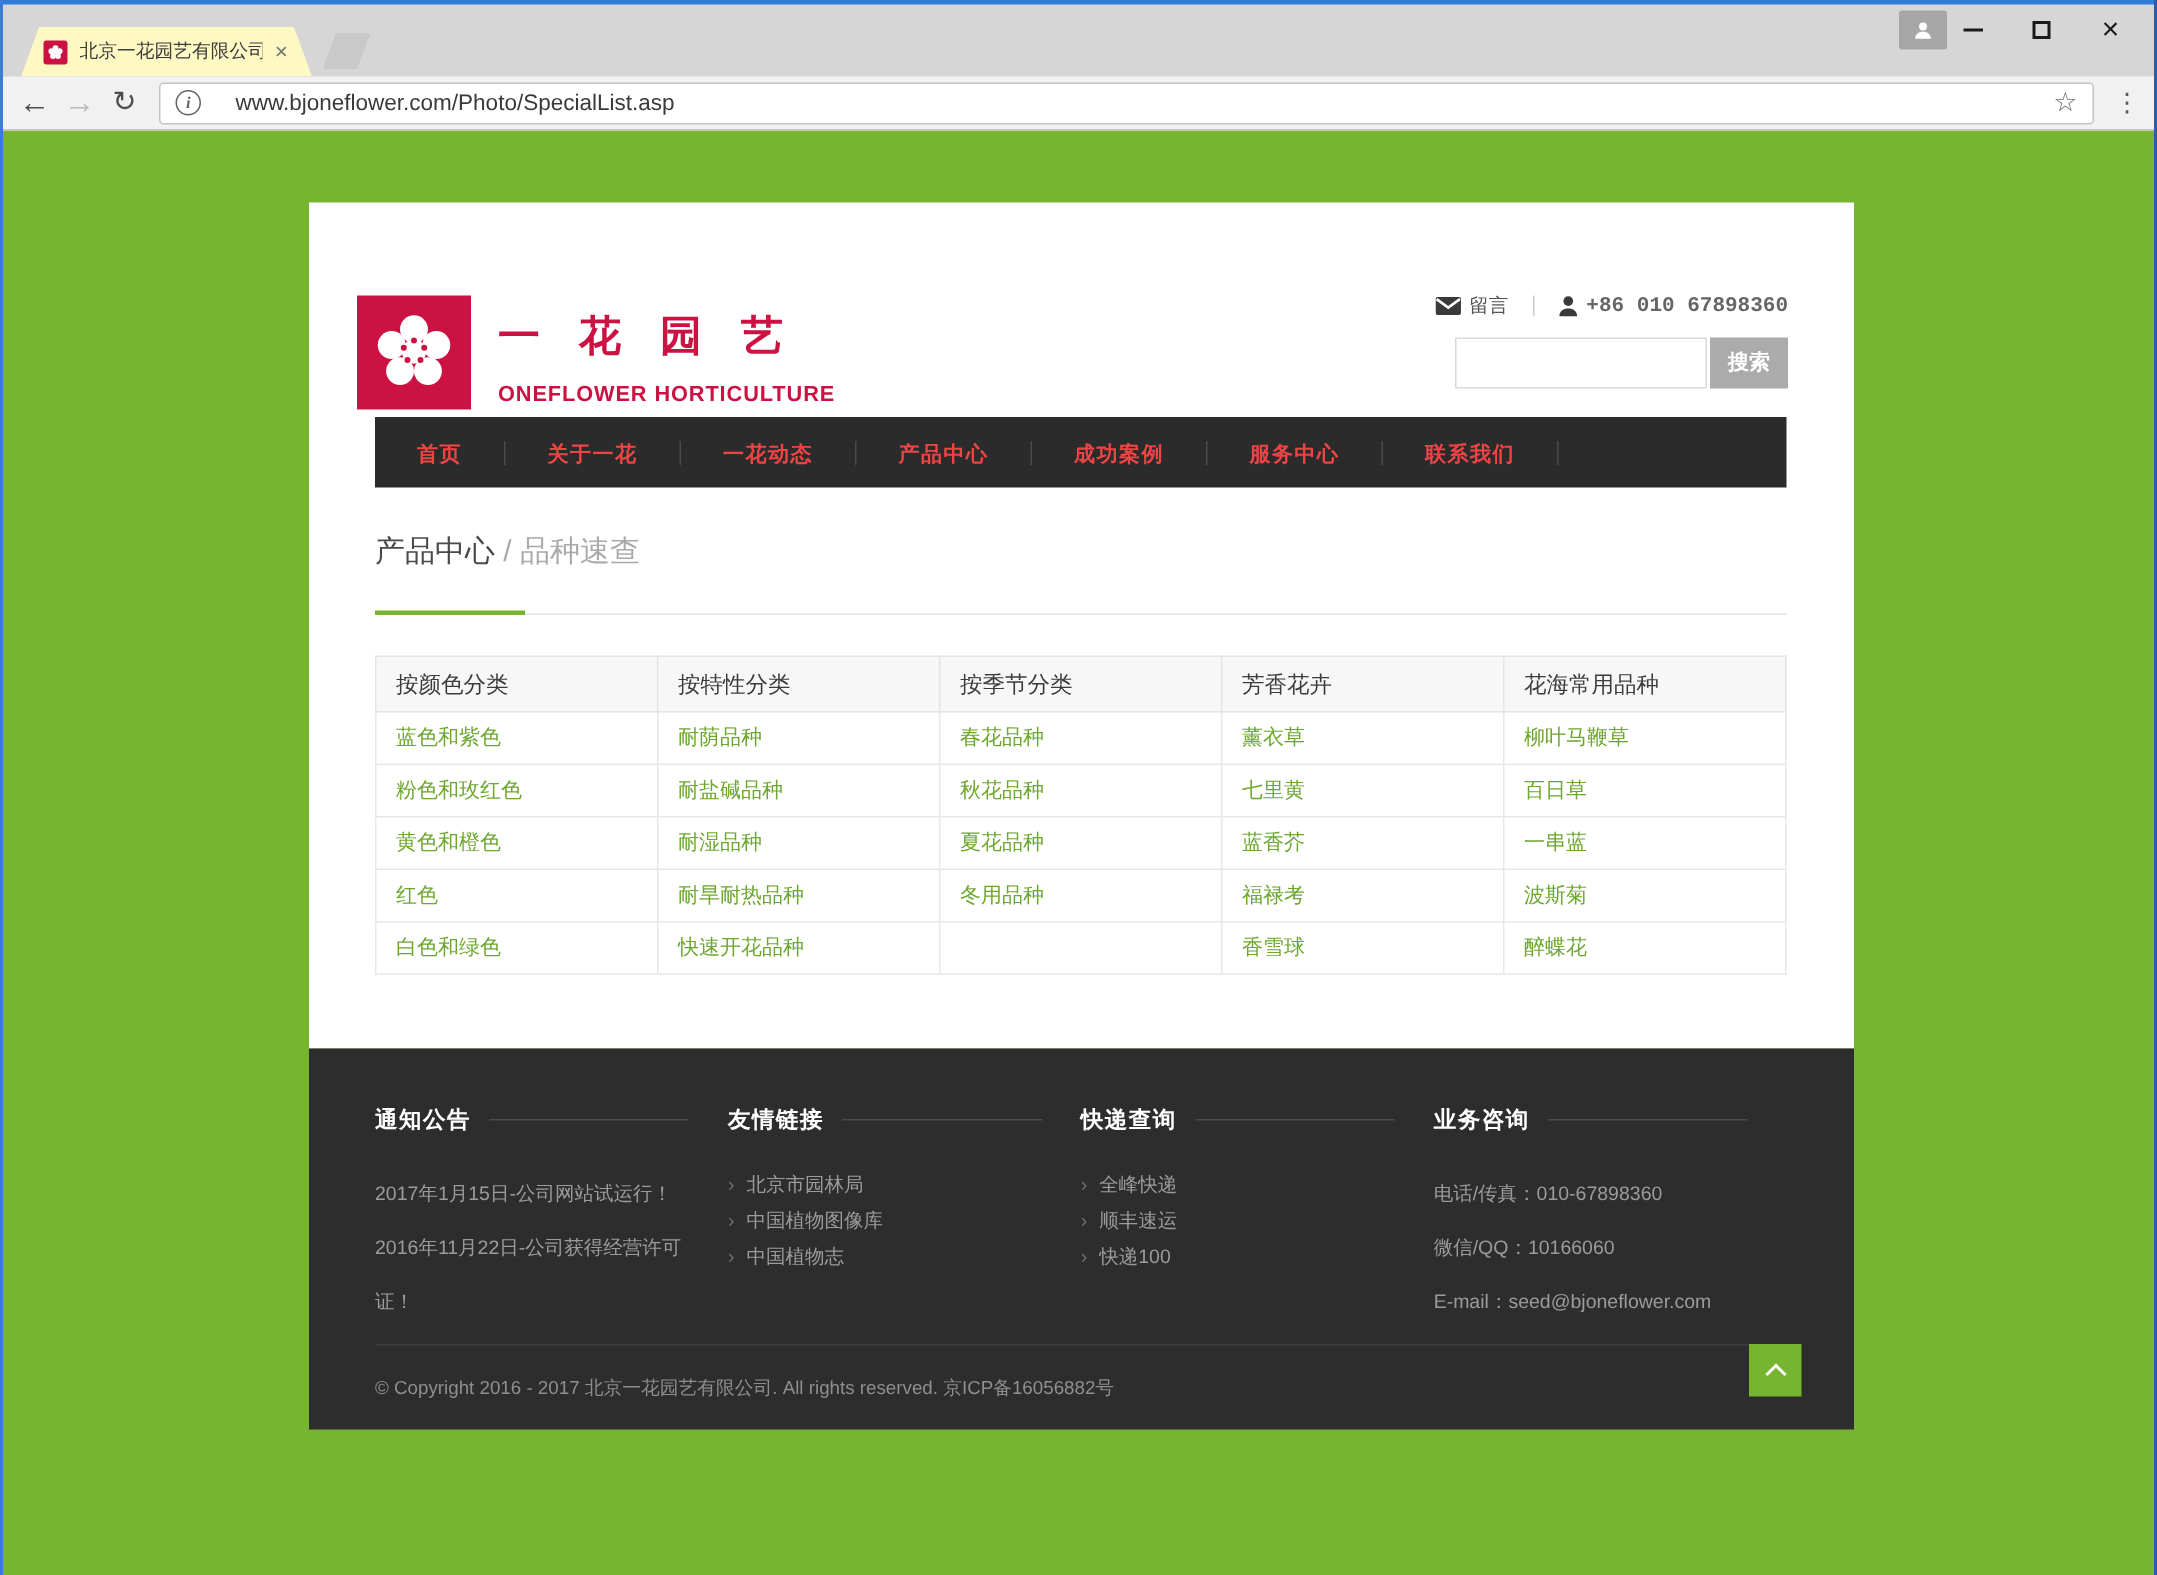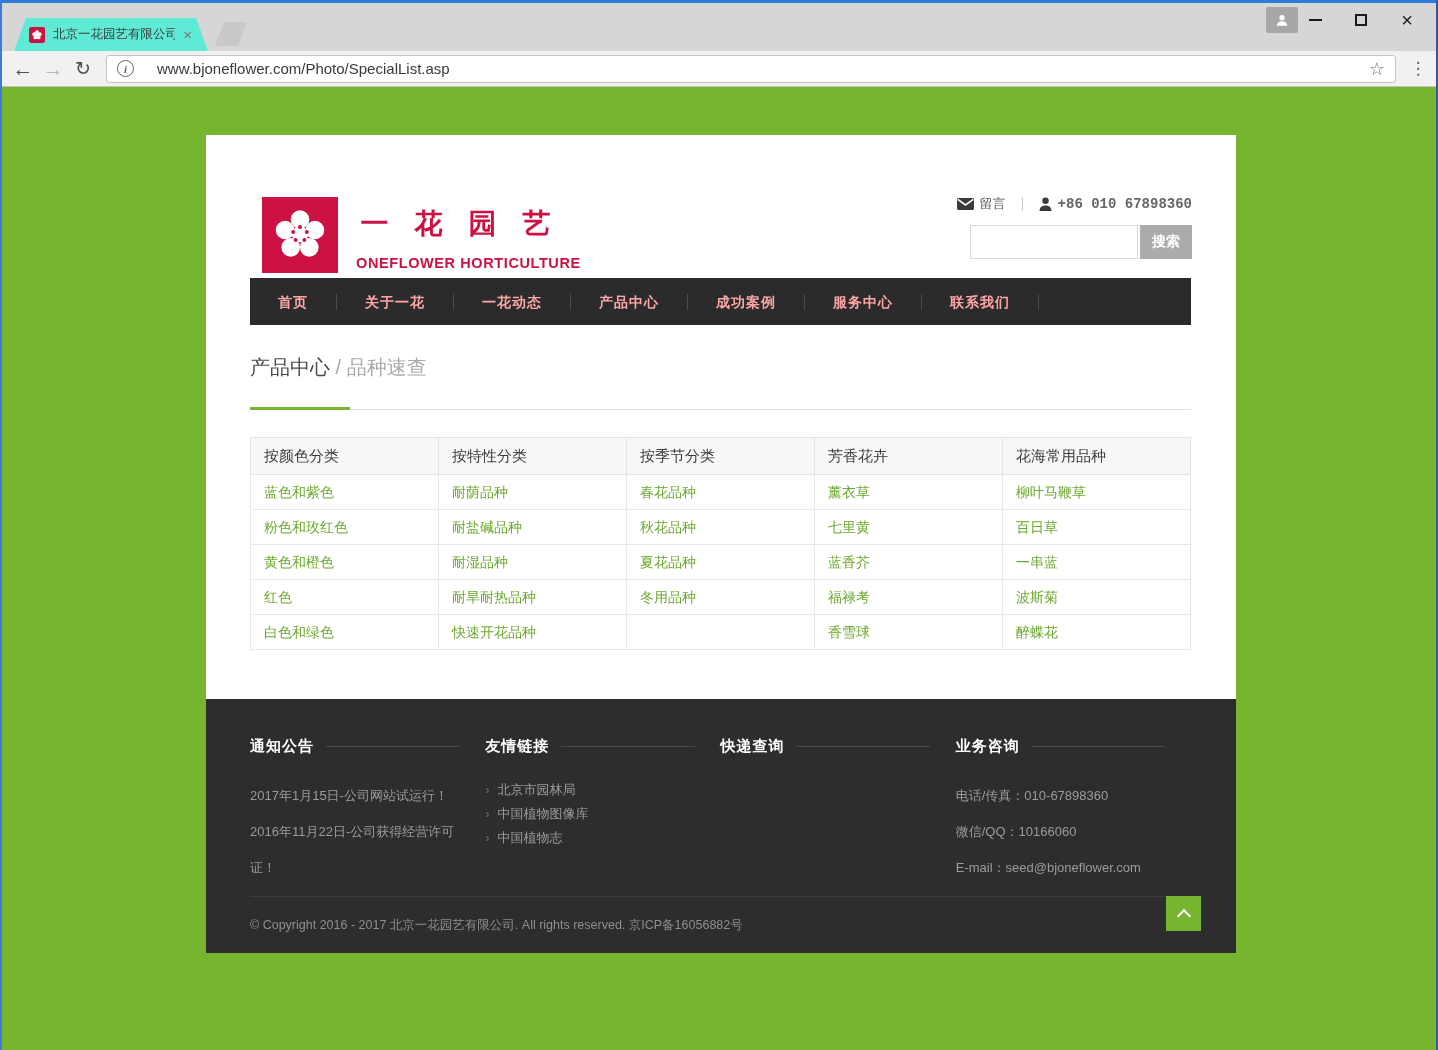--- a/index.html
+++ b/index.html
@@ -2,21 +2,21 @@
 <html><head>
 <meta charset="utf-8">
 <style>
   * { margin:0; padding:0; box-sizing:border-box; }
   html,body { width:1438px; height:1050px; overflow:hidden; }
   body { font-family:"Liberation Sans","DejaVu Sans",sans-serif; background:#76b52f; position:relative;
          border-left:2px solid #3c7bd9; border-right:2px solid #2a5ca8; }
 
   
   .chrome { position:absolute; left:0; top:0; width:100%; height:84px; background:#d6d6d6; border-top:3px solid #2f7bd8; }
-  .tab { position:absolute; left:12px; top:15px; width:194px; height:33px; background:#5eead4;
+  .tab { position:absolute; left:12px; top:15px; width:194px; height:33px; background:#fef9c3;
          clip-path:polygon(0 100%, 12px 0, calc(100% - 12px) 0, 100% 100%);
          display:flex; align-items:center; padding:0 16px 0 15px; }
   .favicon { width:16px; height:16px; background:#cb1243; border-radius:2px; display:flex; align-items:center; justify-content:center; flex:0 0 16px; }
   .favicon svg { width:12px; height:12px; }
   .tab-title { font-size:12.5px; color:#3c3c3c; margin-left:8px; white-space:nowrap; overflow:hidden; flex:1; }
   .tab-close { color:#767676; font-size:15px; line-height:1; margin-left:8px; cursor:default; }
   .newtab { position:absolute; left:213px; top:19px; width:32px; height:24px; background:#c9c9c9; border-radius:2px;
             clip-path:polygon(9px 0, 100% 0, calc(100% - 9px) 100%, 0 100%); }
   .avatar-btn { position:absolute; left:1264px; top:4px; width:32px; height:26px; background:#a7a7a7; border-radius:2px;
                 display:flex; align-items:center; justify-content:center; }
@@ -37,37 +37,37 @@
   .info-circ { width:17px; height:17px; border-radius:50%; border:1.5px solid #5f6368; color:#5f6368; font-size:11px;
                font-family:"Liberation Serif","DejaVu Serif",serif; font-style:italic; font-weight:bold;
                display:flex; align-items:center; justify-content:center; flex:0 0 17px; }
   .url-text { font-size:15px; color:#3a3a3a; margin-left:23px; flex:1; }
   .star { color:#6f6f6f; font-size:18px; }
   .menu-dots { color:#5a5a5a; font-size:17px; width:28px; text-align:center; letter-spacing:0; margin-right:4px; }
 
   
   .card { position:absolute; left:204px; top:135px; width:1030px; height:564px; background:#fff; }
 
-  .logo-row { position:absolute; left:56px; top:62px; display:flex;text-align:center; }
+  .logo-row { position:absolute; left:32px; top:62px; display:flex; }
   .logo-sq { width:76px; height:76px; background:#cb1243; display:flex; align-items:center; justify-content:center; }
   .logo-sq svg { width:62px; height:62px; }
   .logo-txt { margin-left:18px; padding-top:8px; }
   .logo-cn { color:#cb1243; font-size:28px; font-weight:bold; letter-spacing:26px; white-space:nowrap; }
   .logo-en { color:#cb1243; font-size:14.5px; font-weight:bold; letter-spacing:0.6px; margin-top:12px; }
 
   .contact-row { position:absolute; right:44px; top:60px; display:flex; align-items:center; font-size:13px; color:#555; }
   .contact-row svg { margin-right:6px; }
   .c-div { width:1px; height:14px; background:#ccc; margin:0 16px; }
   .phone-num { font-weight:bold; color:#666; font-size:14px;font-family:Liberation Mono, monospace; }
   .search-row { position:absolute; right:44px; top:90px; display:flex; }
   .search-input { width:168px; height:34px; border:1px solid #d9d9d9; background:#fff; outline:none; padding:0 8px; font-size:13px; }
   .search-btn { width:52px; height:34px; background:#ababab; color:#fff; border:none; font-size:14px; font-weight:bold; margin-left:2px; }
 
   .main-nav { position:absolute; left:44px; top:143px; width:941px; height:47px; background:#2b2b2b; display:flex; align-items:center; }
-  .nav-item { color:#fca5a5; font-size:14px; font-weight:bold; padding:0 28px; height:16px; line-height:16px;
+  .nav-item { color:#ef4444; font-size:14px; font-weight:bold; padding:0 28px; height:16px; line-height:16px;
               border-right:1px solid #4a4a4a; white-space:nowrap; letter-spacing:1px; cursor:pointer; }
 
   .breadcrumb { position:absolute; left:44px; top:219px; font-size:20px; }
   .bc-sec { color:#4a4a4a; }
   .bc-sep, .bc-cur { color:#aaa; }
 
   .rule { position:absolute; left:44px; top:272px; width:941px; height:3px; }
   .rule .base { position:absolute; left:0; top:2px; width:100%; height:1px; background:#e2e2e2; }
   .rule .green { position:absolute; left:0; top:0; width:100px; height:3px; background:#76b52f; }
 
@@ -281,20 +281,25 @@
           <div class="f-item"><span class="f-chev">›</span><span>北京市园林局</span></div>
           <div class="f-item"><span class="f-chev">›</span><span>中国植物图像库</span></div>
           <div class="f-item"><span class="f-chev">›</span><span>中国植物志</span></div>
         </div>
       </div>
       <div class="f-col">
         <div class="f-head">
           <span class="f-title">快递查询</span>
           <span class="f-line"></span>
         </div>
+        <div class="f-items">
+          <div class="f-item"><span class="f-chev">›</span><span>全峰快递</span></div>
+          <div class="f-item"><span class="f-chev">›</span><span>顺丰速运</span></div>
+          <div class="f-item"><span class="f-chev">›</span><span>快递100</span></div>
+        </div>
       </div>
       <div class="f-col">
         <div class="f-head">
           <span class="f-title">业务咨询</span>
           <span class="f-line"></span>
         </div>
         <div class="f-items">
           <div class="f-item sp"><span>电话/传真：010-67898360</span></div>
           <div class="f-item sp"><span>微信/QQ：10166060</span></div>
           <div class="f-item sp"><span>E-mail：seed@bjoneflower.com</span></div>

